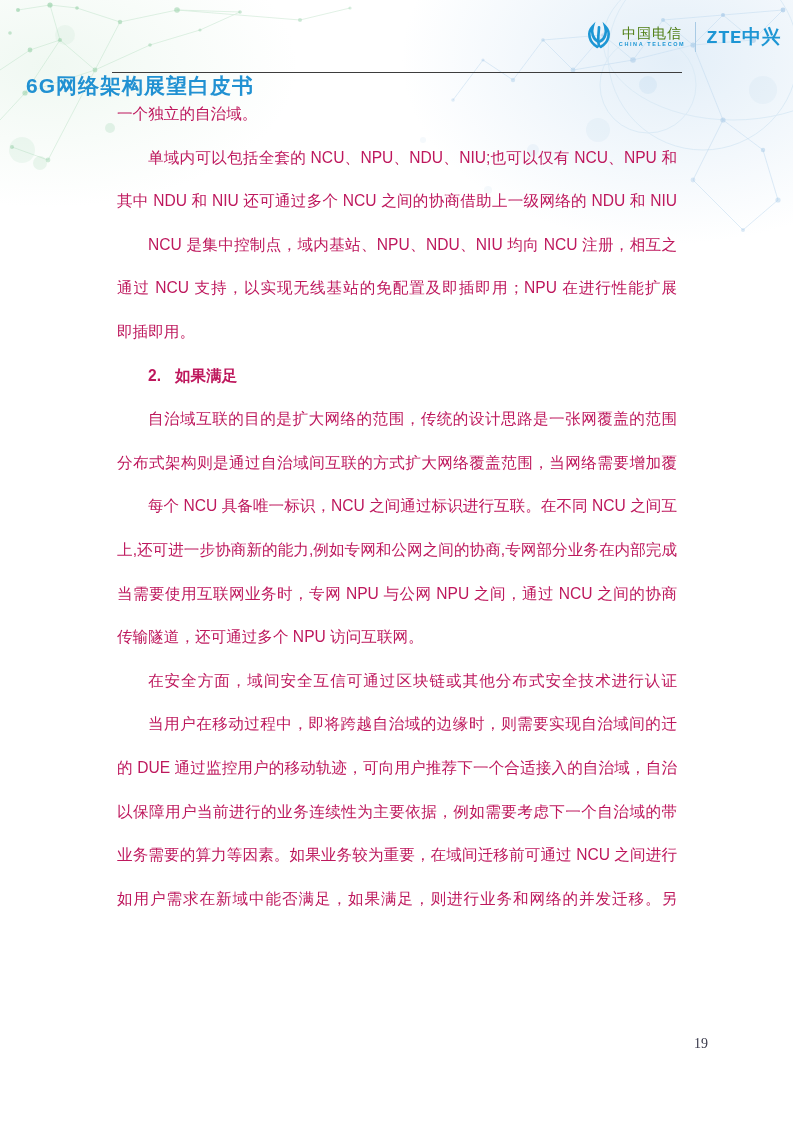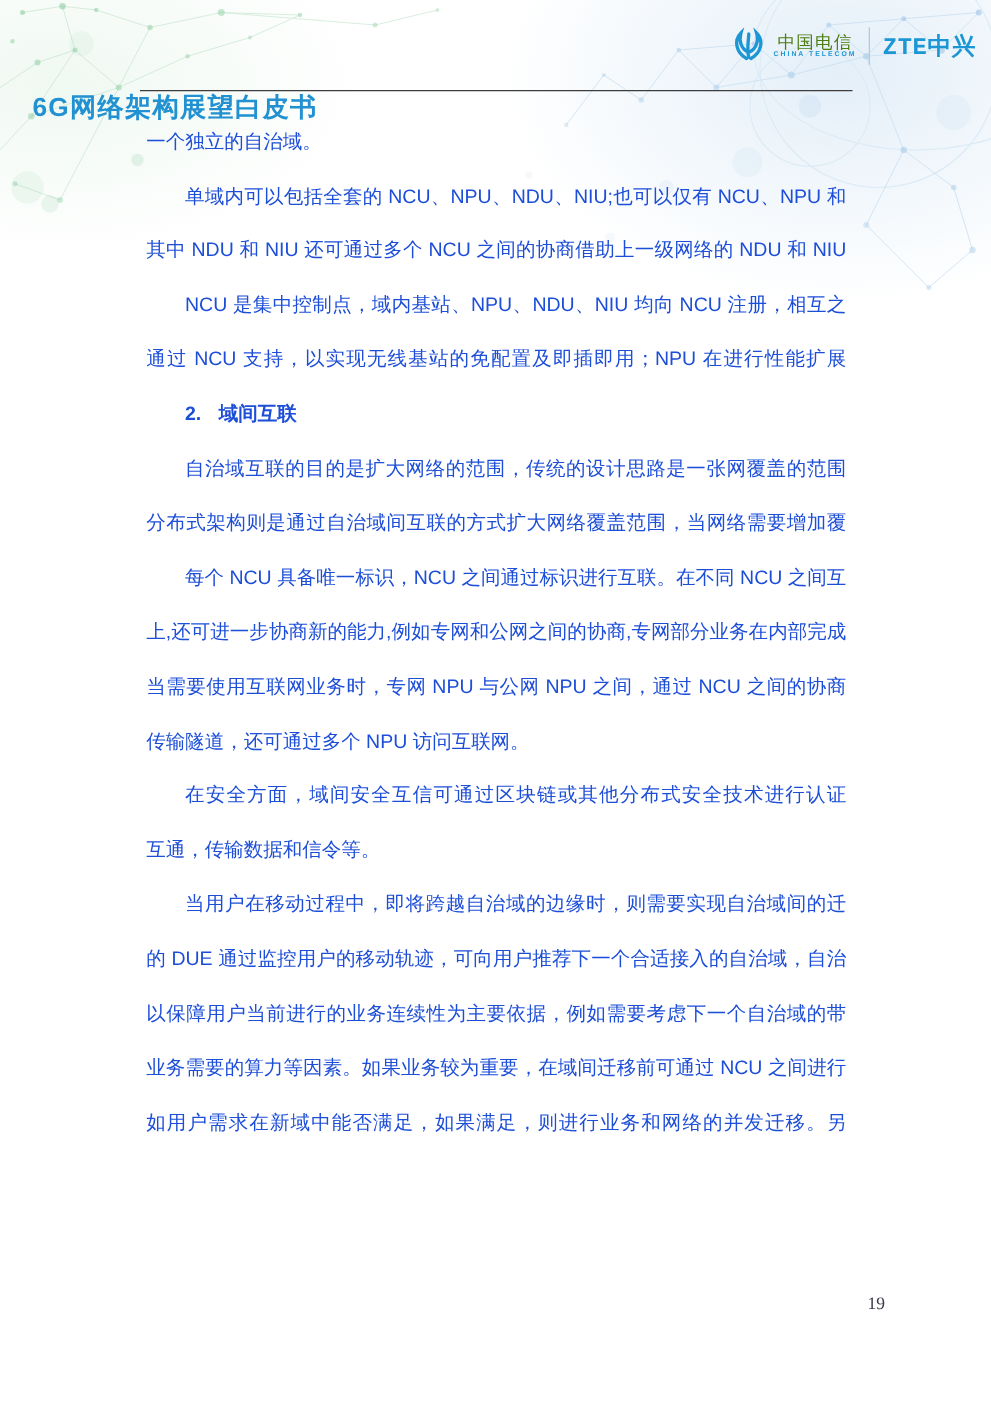--- a/index.html
+++ b/index.html
@@ -32,21 +32,21 @@
   .ct-name{font-size:14px;font-weight:400;color:#4d7c0f;letter-spacing:1px;white-space:nowrap;}
   .ct-sub{font-size:5.5px;font-weight:700;color:#1d96d4;letter-spacing:1.6px;margin-top:2px;white-space:nowrap;}
   .logo-sep{width:1px;height:30px;background:#a9cbe5;}
   .zte-name{font-size:19px;font-weight:800;color:#1d96d4;letter-spacing:.5px;white-space:nowrap;font-family:Liberation Mono, monospace;}
   .divider{
     position:absolute;left:112px;top:72px;width:570px;height:0;
     border-top:1.6px solid #3d3d3d;
   }
   .body-col{position:absolute;left:117px;top:92px;width:560px;}
   .ln{
-    height:43.6px;line-height:43.6px;font-size:15.6px;color:#1d4ed8;
+    height:43.6px;line-height:43.6px;font-size:15.6px;color:#be185d;
     overflow:hidden;white-space:nowrap;
   }
   .st{text-align:justify;text-align-last:justify;white-space:normal;}
   .ind{text-indent:31px;}
   .hd{font-weight:700;padding-left:31px;}
   .hd .num{font-weight:600;margin-right:14px;}
   .page-num{
     position:absolute;left:683px;top:1036px;width:36px;text-align:center;
     font-family:"Liberation Serif","DejaVu Serif",serif;
     font-size:14px;color:#39394a;
@@ -155,31 +155,31 @@
 </div>
 
 <div class="divider"></div>
 
 <div class="body-col">
   <div class="ln">一个独立的自治域。</div>
   <div class="ln ind st">单域内可以包括全套的 NCU、NPU、NDU、NIU;也可以仅有 NCU、NPU 和部分 NDU,</div>
   <div class="ln st">其中 NDU 和 NIU 还可通过多个 NCU 之间的协商借助上一级网络的 NDU 和 NIU 能力。</div>
   <div class="ln ind st">NCU 是集中控制点，域内基站、NPU、NDU、NIU 均向 NCU 注册，相互之间的发现</div>
   <div class="ln st">通过 NCU 支持，以实现无线基站的免配置及即插即用；NPU 在进行性能扩展时，也可做到</div>
+  <div class="ln">即插即用。</div>
   <div class="ln hd">
-    <span class="num">2.</span><span>域间互联</span>
+    <span class="num">2.</span><span>如果满足</span>
   </div>
   <div class="ln ind st">自治域互联的目的是扩大网络的范围，传统的设计思路是一张网覆盖的范围尽可能广，</div>
   <div class="ln st">分布式架构则是通过自治域间互联的方式扩大网络覆盖范围，当网络需要增加覆盖范围或接</div>
   <div class="ln ind st">每个 NCU 具备唯一标识，NCU 之间通过标识进行互联。在不同 NCU 之间互联的基础</div>
   <div class="ln st">上,还可进一步协商新的能力,例如专网和公网之间的协商,专网部分业务在内部完成处理,</div>
   <div class="ln st">当需要使用互联网业务时，专网 NPU 与公网 NPU 之间，通过 NCU 之间的协商建立 VPN</div>
   <div class="ln">传输隧道，还可通过多个 NPU 访问互联网。</div>
   <div class="ln ind st">在安全方面，域间安全互信可通过区块链或其他分布式安全技术进行认证后，进行互联</div>
-  <div class="ln">互通，传输数据和信令等。</div>
   <div class="ln ind st">当用户在移动过程中，即将跨越自治域的边缘时，则需要实现自治域间的迁移。NCU 中</div>
   <div class="ln st">的 DUE 通过监控用户的移动轨迹，可向用户推荐下一个合适接入的自治域，自治域的推荐</div>
   <div class="ln st">以保障用户当前进行的业务连续性为主要依据，例如需要考虑下一个自治域的带宽、时延、</div>
   <div class="ln st">业务需要的算力等因素。如果业务较为重要，在域间迁移前可通过 NCU 之间进行协商，例</div>
   <div class="ln st">如用户需求在新域中能否满足，如果满足，则进行业务和网络的并发迁移。另外，在迁移过</div>
 </div>
 
 <div class="page-num">19</div>
 
 </body></html>

